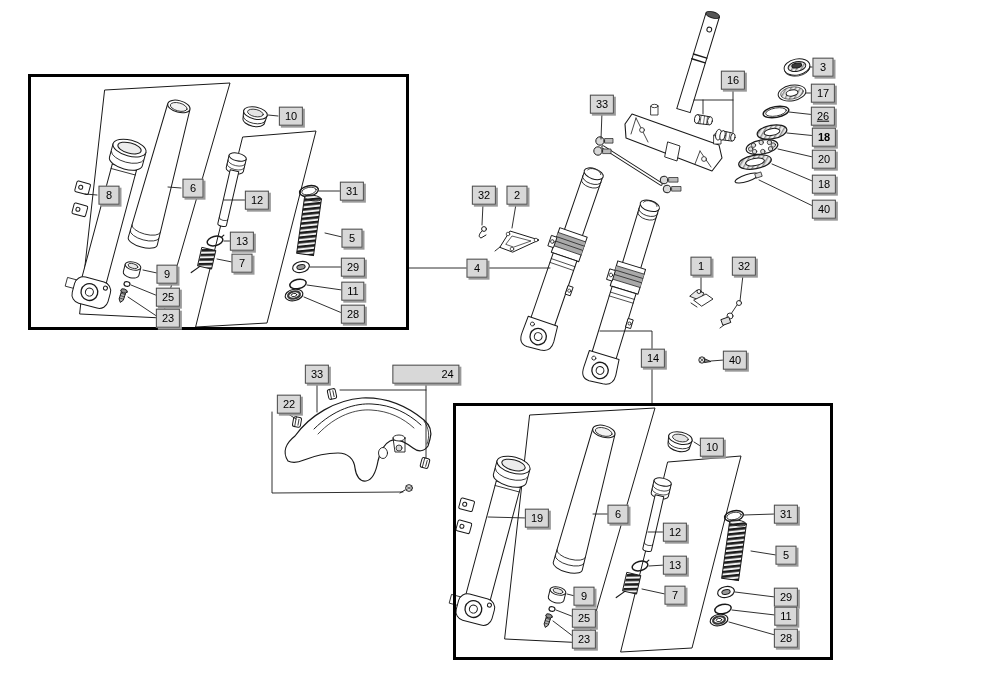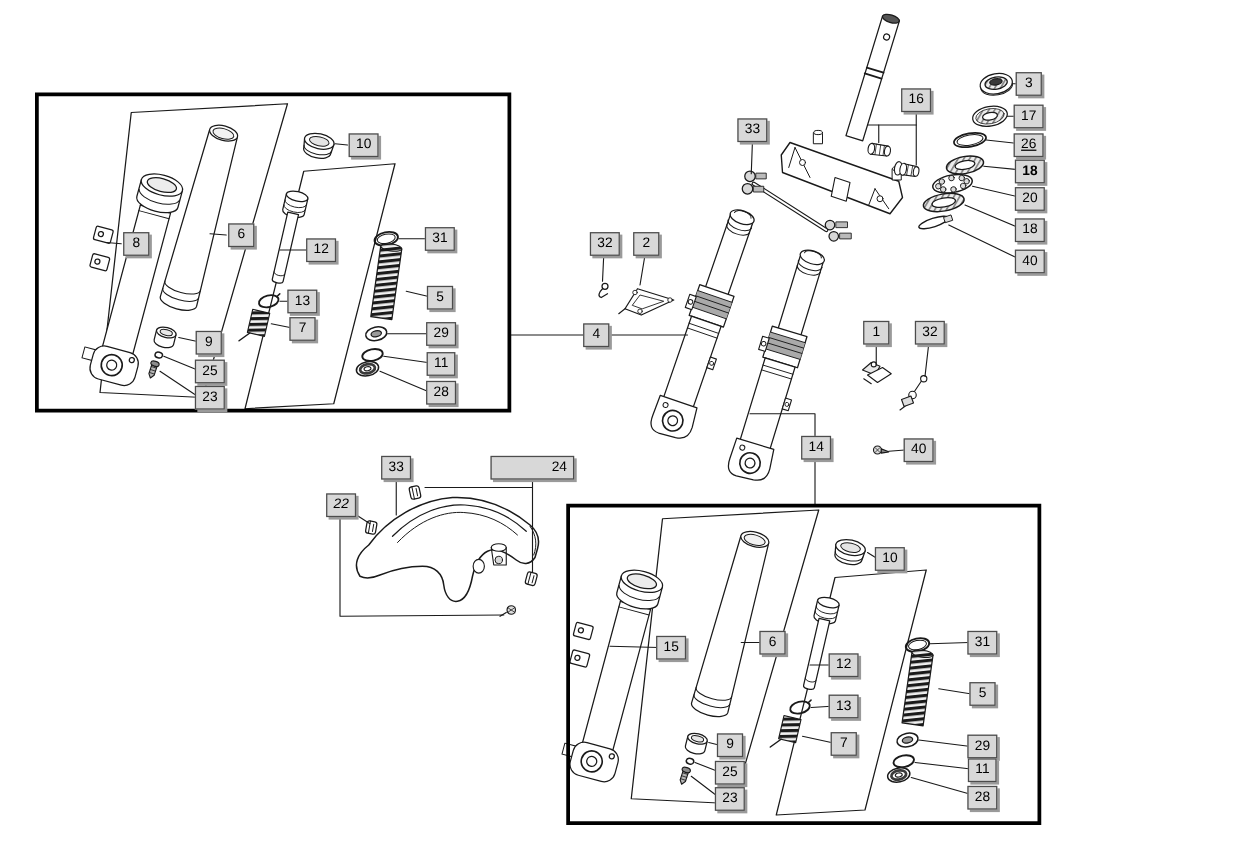--- a/index.html
+++ b/index.html
@@ -396,23 +396,23 @@
     <div class="callout" style="left: 824px; top: 209px;">40</div>
     <div class="callout" style="left: 484px; top: 195px;">32</div>
     <div class="callout" style="left: 517px; top: 195px;">2</div>
     <div class="callout" style="left: 477px; top: 268px;">4</div>
     <div class="callout" style="left: 701px; top: 266px;">1</div>
     <div class="callout" style="left: 744px; top: 266px;">32</div>
     <div class="callout" style="left: 653px; top: 358px;">14</div>
     <div class="callout" style="left: 735px; top: 360px;">40</div>
     <div class="callout" style="left: 317px; top: 374px;">33</div>
     <div class="callout" style="left: 426px; top: 374px; padding-left: 48px;">24</div>
-    <div class="callout" style="left: 273px; top: 404px; font-style: italic;">22</div>
+    <div class="callout" style="left: 289px; top: 404px;">22</div>
     <div class="callout" style="left: 712px; top: 447px;">10</div>
-    <div class="callout" style="left: 537px; top: 518px;">15</div>
+    <div class="callout" style="left: 537px; top: 518px;">19</div>
     <div class="callout" style="left: 618px; top: 514px;">6</div>
     <div class="callout" style="left: 786px; top: 514px;">31</div>
     <div class="callout" style="left: 675px; top: 532px;">12</div>
     <div class="callout" style="left: 786px; top: 555px;">5</div>
     <div class="callout" style="left: 675px; top: 565px;">13</div>
     <div class="callout" style="left: 675px; top: 595px;">7</div>
     <div class="callout" style="left: 584px; top: 596px;">9</div>
     <div class="callout" style="left: 786px; top: 597px;">29</div>
     <div class="callout" style="left: 584px; top: 618px;">25</div>
     <div class="callout" style="left: 786px; top: 616px;">11</div>

